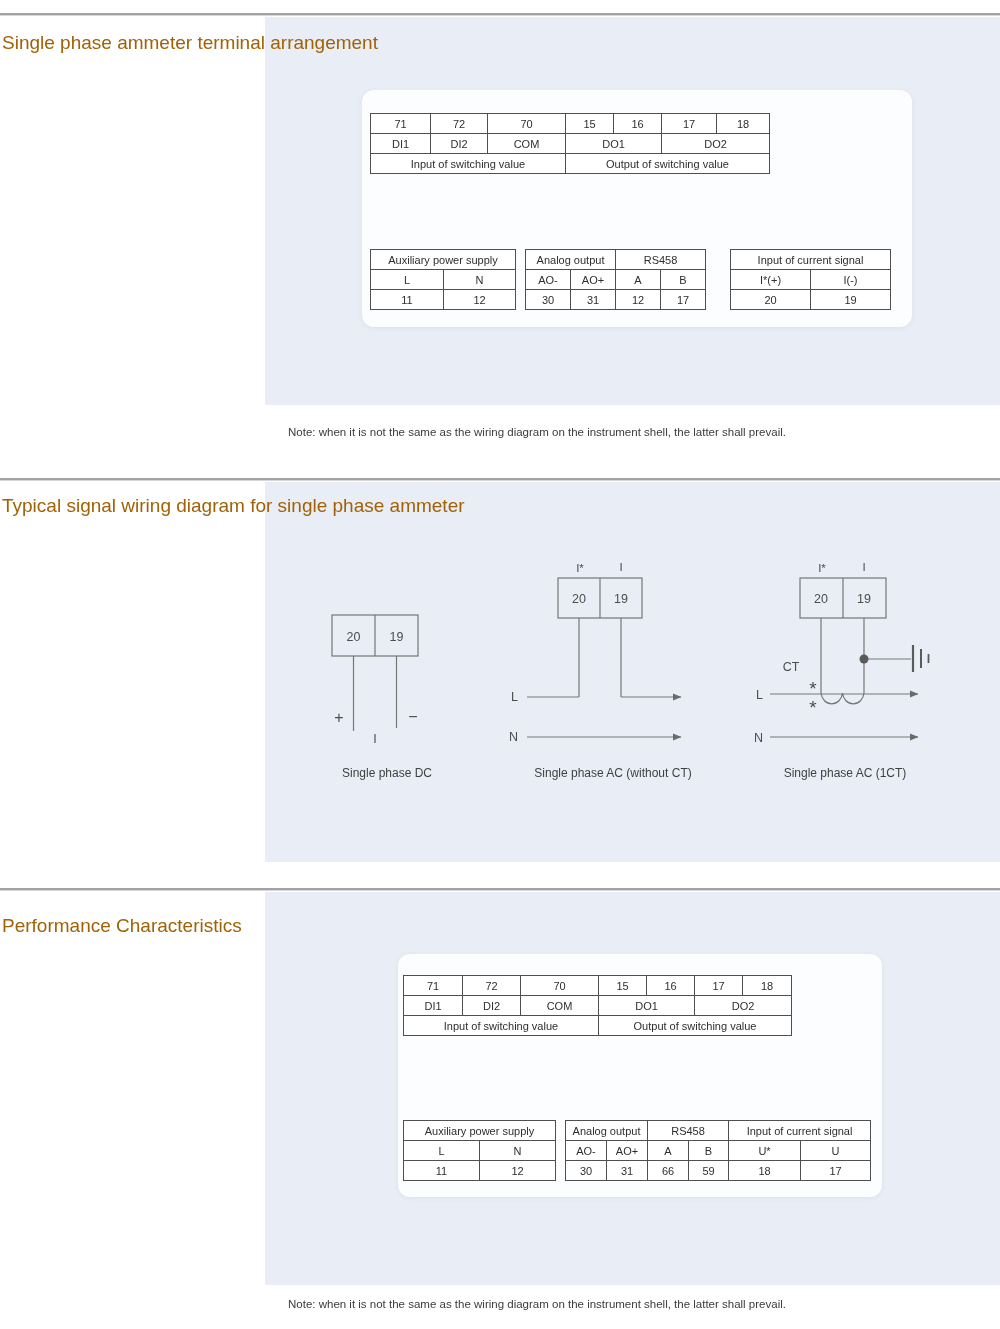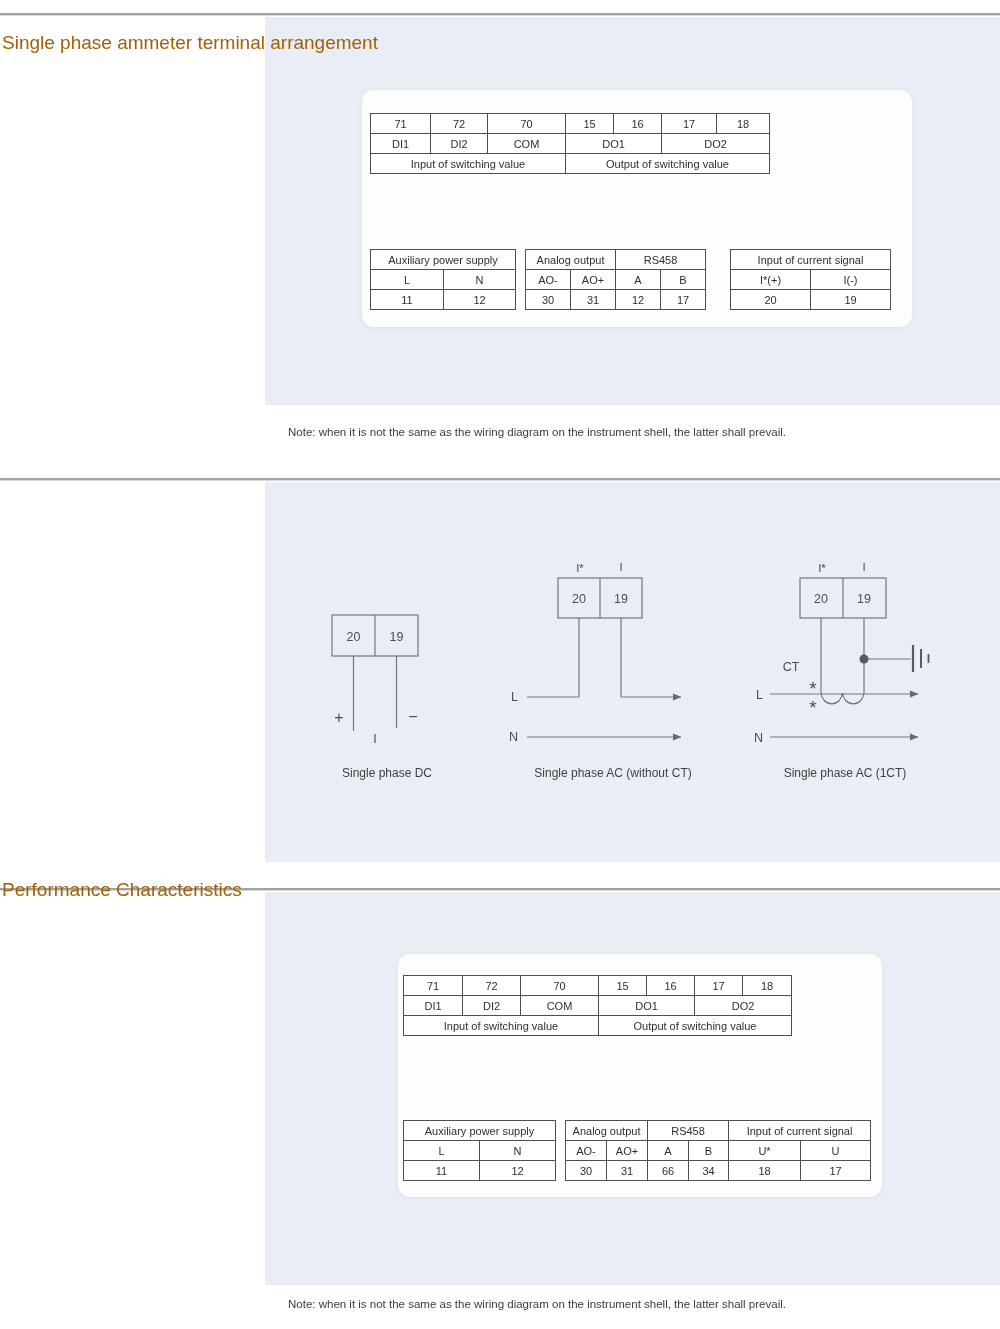--- a/index.html
+++ b/index.html
@@ -135,20 +135,21 @@
       <td>20</td>
       <td>19</td>
     </tr>
   </tbody>
     </table>
 
   <div class="note" style="left:288px; top:426px;">Note: when it is not the same as the wiring diagram on the instrument shell, the latter shall prevail.</div>
 
   <div class="divider" style="top:478px;"></div>
   <div class="panel" style="top:482px; height:380px;"></div>
+  <h2 class="sec-title" style="top:495px;">Typical signal wiring diagram for single phase ammeter</h2>
 
   <svg style="position:absolute; left:265px; top:482px;" width="735" height="380" viewBox="265 482 735 380">
     <defs>
       <marker id="arr" viewBox="0 0 10 10" refX="8.5" refY="5" markerWidth="8" markerHeight="8" orient="auto">
         <path d="M0,1.2 L9,5 L0,8.8 z" fill="#6a6a6a"></path>
       </marker>
     </defs>
 
     <g>
       <g stroke="#767676" stroke-width="1.2" fill="none">
@@ -209,21 +210,21 @@
       <text x="813" y="695" text-anchor="middle" font-size="19" fill="#5f5f5f">*</text>
       <text x="813" y="714" text-anchor="middle" font-size="19" fill="#5f5f5f">*</text>
       <text class="lbl" x="763" y="699" text-anchor="end">L</text>
       <text class="lbl" x="763" y="742" text-anchor="end">N</text>
       <text class="cap" x="845" y="777" text-anchor="middle">Single phase AC (1CT)</text>
     </g>
   </svg>
 
   <div class="divider" style="top:888px;"></div>
   <div class="panel" style="top:892px; height:393px;"></div>
-  <h2 class="sec-title" style="top:879px;">Performance Characteristics</h2>
+  <h2 class="sec-title" style="top:915px;">Performance Characteristics</h2>
 
   <div class="card" style="left:398px; top:954px; width:484px; height:243px;"></div>
 
   <table class="t" style="left:403px; top:975px; width:388px;">
     <colgroup>
         <col style="width:59px">
         <col style="width:58px">
         <col style="width:78px">
         <col style="width:48px">
         <col style="width:48px">
@@ -294,21 +295,21 @@
       <td>AO+</td>
       <td>A</td>
       <td>B</td>
       <td>U*</td>
       <td>U</td>
     </tr>
     <tr>
       <td>30</td>
       <td>31</td>
       <td>66</td>
-      <td>34</td>
+      <td>59</td>
       <td>18</td>
       <td>17</td>
     </tr>
   </tbody>
     </table>
 
   <div class="note" style="left:288px; top:1298px;">Note: when it is not the same as the wiring diagram on the instrument shell, the latter shall prevail.</div>
 
 </div>
 

